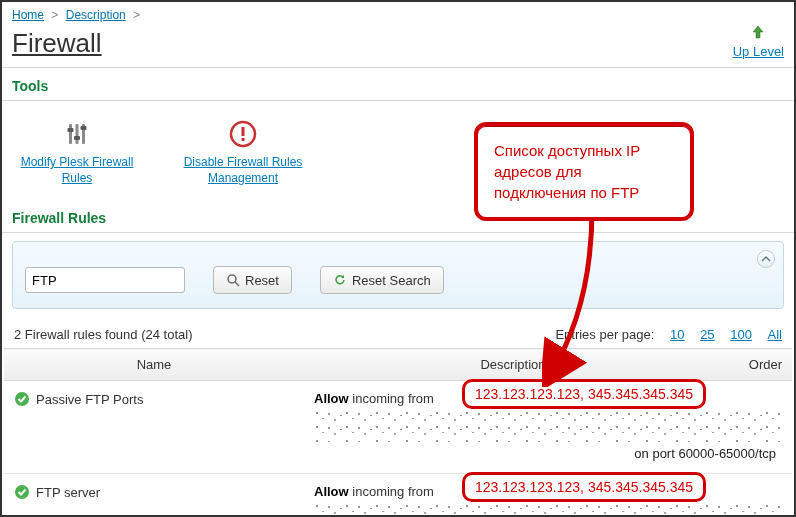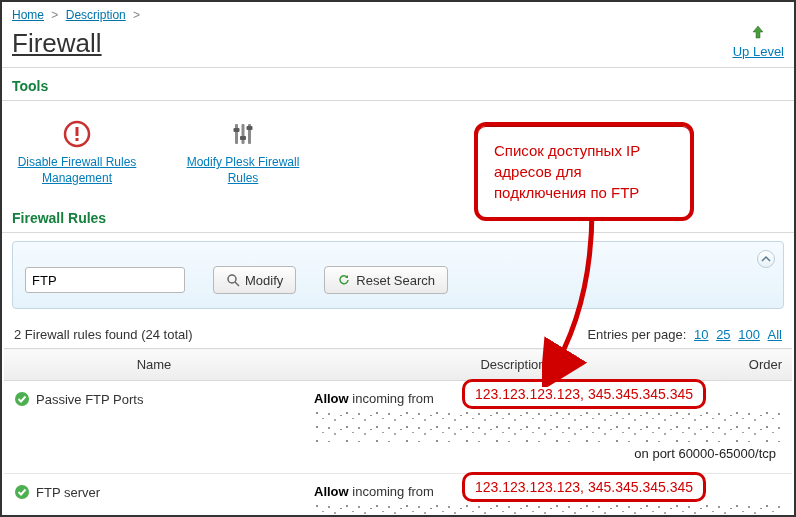--- a/index.html
+++ b/index.html
@@ -25,21 +25,21 @@
 .search-panel { background: linear-gradient(#f5fbff,#e6f3fb); border: 1px solid #c3d7e4; border-radius: 4px; margin: 8px 10px; position: relative; padding-bottom: 10px; }
 .search-top { height: 18px; }
 .collapse-btn { position: absolute; top: 8px; right: 8px; width: 18px; height: 18px; border: 1px solid #b8cdda; border-radius: 50%; background: linear-gradient(#fff,#e8f1f7); display: flex; align-items: center; justify-content: center; cursor: pointer; }
 .collapse-btn svg { width: 10px; height: 10px; }
 .search-form { display: flex; gap: 28px; padding: 6px 12px 4px; align-items: center; }
 .search-input { width: 160px; height: 26px; padding: 2px 6px; border: 1px solid #b8b8b8; border-radius: 3px; font-size: 13px; background: #fff; }
 .btn { height: 28px; padding: 0 12px; border: 1px solid #b8b8b8; border-radius: 4px; background: linear-gradient(#fdfdfd,#ebebeb); font-size: 13px; color: #333; cursor: pointer; display: inline-flex; align-items: center; gap: 5px; }
 .btn svg { width: 14px; height: 14px; }
 
 .list-meta { display: flex; justify-content: space-between; padding: 10px 12px 6px; font-size: 13px; color: #333; }
-.entries-links a { margin-left: 4px; }
+.entries-links a { margin-left: 12px; }
 
 .table { width: calc(100% - 4px); margin: 0 2px; border-collapse: collapse; }
 .table th { text-align: center; font-weight: normal; color: #333; background: linear-gradient(#fbfbfb,#ececec); border-top: 1px solid #d9d9d9; border-bottom: 1px solid #d9d9d9; padding: 8px 10px; font-size: 13px; }
 .table th.right { text-align: right; }
 .table td { padding: 10px 10px 12px; border-bottom: 1px solid #e6e6e6; vertical-align: top; font-size: 13px; }
 .rule-name { display: flex; align-items: center; gap: 6px; }
 .rule-name svg { width: 16px; height: 16px; flex-shrink: 0; }
 .desc-cell { position: relative; }
 .desc-text .allow { font-weight: bold; color: #000000; }
 .noise { height: 32px; margin-top: 4px; background-image:
@@ -80,59 +80,59 @@
     <span>Up Level</span>
   </a>
 </div>
 
 <div class="section-heading">Tools</div>
 
 <div class="tools-row">
   <div class="tool">
     <div class="tool-icon">
       <svg width="30" height="30" viewBox="0 0 30 30">
-            <circle cx="15" cy="15" r="12" fill="none" stroke="#c93030" stroke-width="2.5"></circle>
-            <rect x="13.5" y="8" width="3" height="9" fill="#c93030"></rect>
-            <rect x="13.5" y="19" width="3" height="3" fill="#c93030"></rect>
-          </svg>
-    </div>
-    <a class="tool-link">Disable Firewall Rules Management</a>
-  </div>
-  <div class="tool">
-    <div class="tool-icon">
-      <svg width="30" height="30" viewBox="0 0 30 30">
         <rect x="7" y="5" width="3" height="20" fill="#8a8a8a" rx="1"></rect>
         <rect x="13.5" y="5" width="3" height="20" fill="#8a8a8a" rx="1"></rect>
         <rect x="20" y="5" width="3" height="20" fill="#8a8a8a" rx="1"></rect>
         <rect x="5.5" y="9" width="6" height="4" fill="#5a5a5a" rx="1"></rect>
         <rect x="12" y="17" width="6" height="4" fill="#5a5a5a" rx="1"></rect>
         <rect x="18.5" y="7" width="6" height="4" fill="#5a5a5a" rx="1"></rect>
       </svg>
     </div>
     <a class="tool-link">Modify Plesk Firewall Rules</a>
   </div>
+  <div class="tool">
+    <div class="tool-icon">
+      <svg width="30" height="30" viewBox="0 0 30 30">
+            <circle cx="15" cy="15" r="12" fill="none" stroke="#c93030" stroke-width="2.5"></circle>
+            <rect x="13.5" y="8" width="3" height="9" fill="#c93030"></rect>
+            <rect x="13.5" y="19" width="3" height="3" fill="#c93030"></rect>
+          </svg>
+    </div>
+    <a class="tool-link">Disable Firewall Rules Management</a>
+  </div>
 </div>
 
 <div class="section-heading">Firewall Rules</div>
 
 <div class="search-panel">
   <div class="search-top"></div>
   <div class="collapse-btn">
     <svg viewBox="0 0 10 10">
           <path d="M1 7 L5 3 L9 7" fill="none" stroke="#5a7a90" stroke-width="1.5"></path>
         </svg>
   </div>
   <div class="search-form">
     <input class="search-input" value="FTP" style="">
     <button class="btn">
       <svg viewBox="0 0 14 14">
             <circle cx="6" cy="6" r="4" fill="none" stroke="#666" stroke-width="1.5"></circle>
             <line x1="9" y1="9" x2="13" y2="13" stroke="#666" stroke-width="1.5"></line>
           </svg>
-      <span>Modify</span>
+      <span>Reset</span>
     </button>
     <button class="btn">
       <svg viewBox="0 0 14 14">
             <path d="M11 7 A4 4 0 1 1 10 4" fill="none" stroke="#3a9b3a" stroke-width="1.5"></path>
             <path d="M11 2 L11 5 L8 5 Z" fill="#3a9b3a"></path>
           </svg>
       <span>Reset Search</span>
     </button>
   </div>
 </div>

